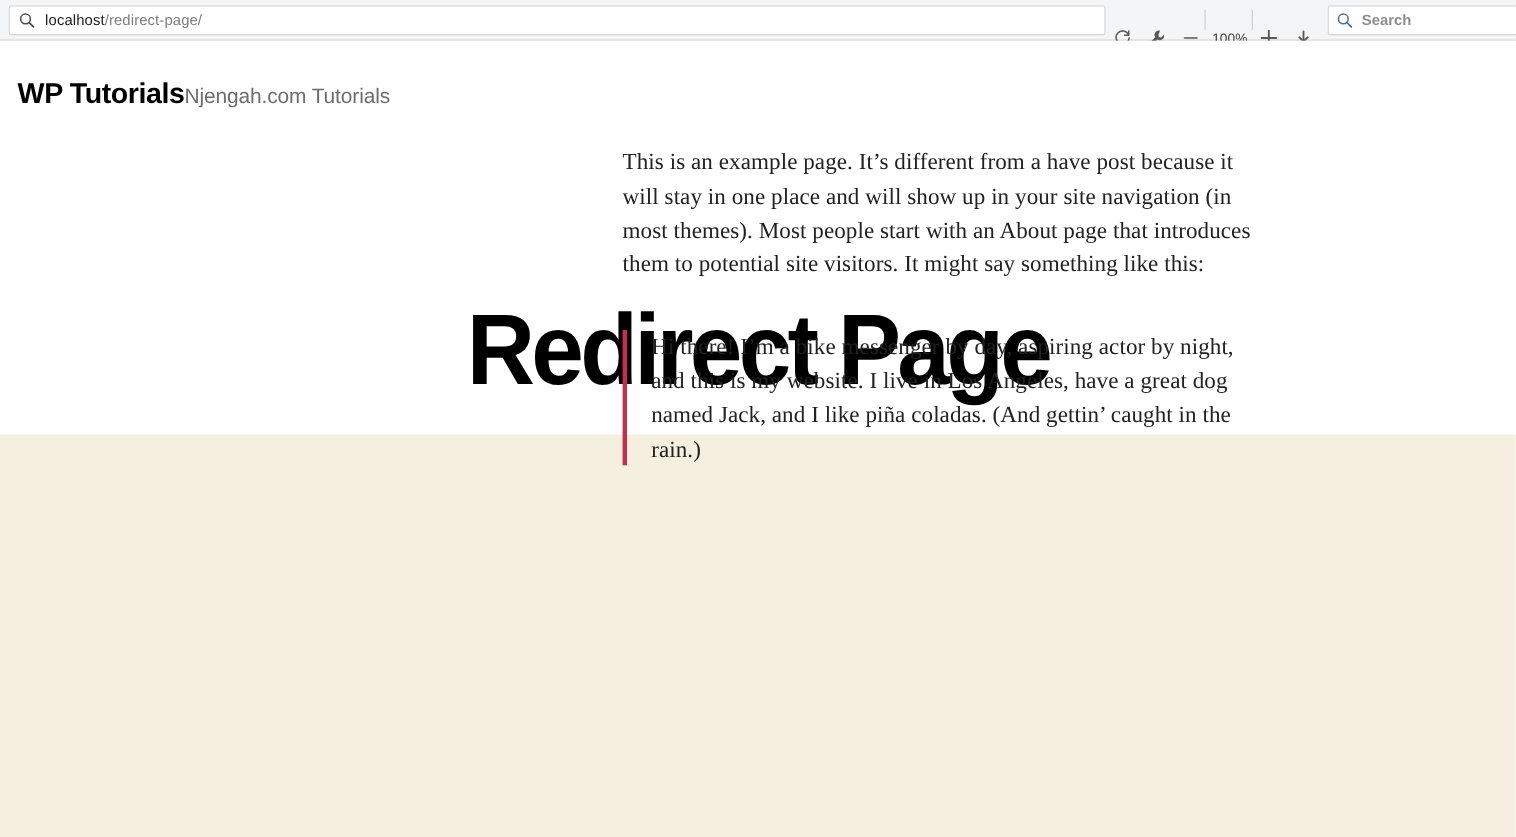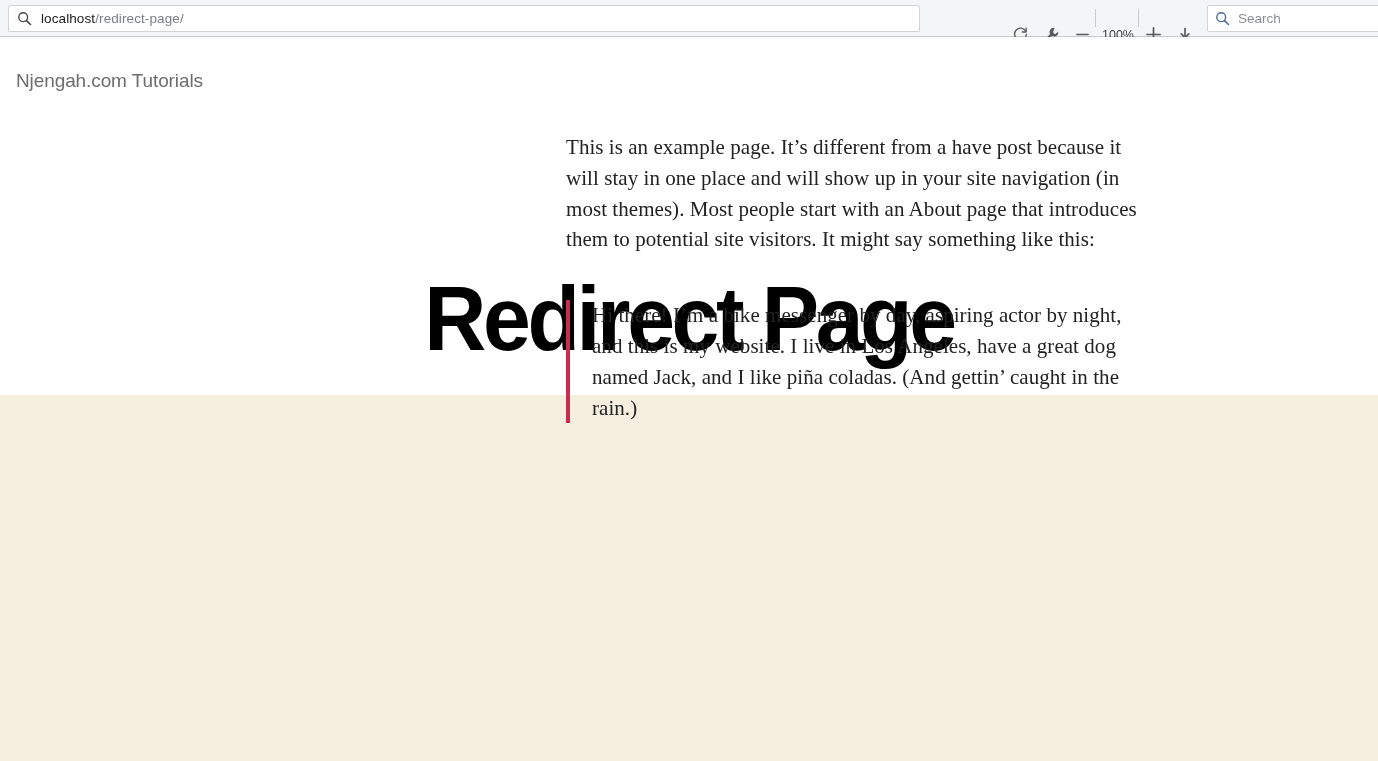--- a/index.html
+++ b/index.html
@@ -18,21 +18,21 @@
     width: 1378px; height: 37px;
     background: #f4f5f6;
     border-bottom: 1px solid #c8cbce;
     display: flex;
     align-items: center;
   }
 
   #url-bar {
     position: absolute;
     left: 8px; top: 5px;
-    width: 912px; height: 27px;
+    width: 997px; height: 27px;
     background: #ffffff;
     border: 1px solid #d2d4d6;
     border-radius: 2px;
     display: flex;
     align-items: center;
     padding: 0 8px;
   }
   #url-bar .mag { margin-right: 9px; flex: 0 0 auto; display:flex; }
   #url-text {
     font-size: 13.5px;
@@ -81,20 +81,21 @@
     padding: 0 7px;
   }
   #browser-search .mag { margin-right: 8px; flex: 0 0 auto; display:flex; }
   #browser-search-input {
     border: 0; outline: 0; padding: 0;
     font-size: 13.5px;
     color: #000000;
     background: transparent;
     width: 140px;
     font-family: "Liberation Sans", sans-serif;
+    font-weight: bold;
   }
   #browser-search-input::placeholder { color: #8b8e91; opacity: 1; }
 
   
   #page {
     position: absolute;
     left: 0; top: 37px;
     width: 1378px; height: 724px;
     background: #ffffff;
     overflow: hidden;
@@ -234,20 +235,21 @@
     </span>
     <input id="browser-search-input" type="text" placeholder="Search" style="">
   </div>
 </div>
 
 <div id="page">
 
   <div id="content-band"></div>
 
   <div id="site-header">
+    <a href="#" id="site-title">WP Tutorials</a>
     <span id="site-description">Njengah.com Tutorials</span>
   </div>
 
   <h1 id="page-title">Redirect Page</h1>
 
   <div id="article-body">
     <p id="intro-paragraph">This is an example page. It’s different from a have post because it will stay in one place and will show up in your site navigation (in most themes). Most people start with an About page that introduces them to potential site visitors. It might say something like this:</p>
     <blockquote id="pullquote">
       <p>Hi there! I’m a bike messenger by day, aspiring actor by night, and this is my website. I live in Los Angeles, have a great dog named Jack, and I like piña coladas. (And gettin’ caught in the rain.)</p>
     </blockquote>

